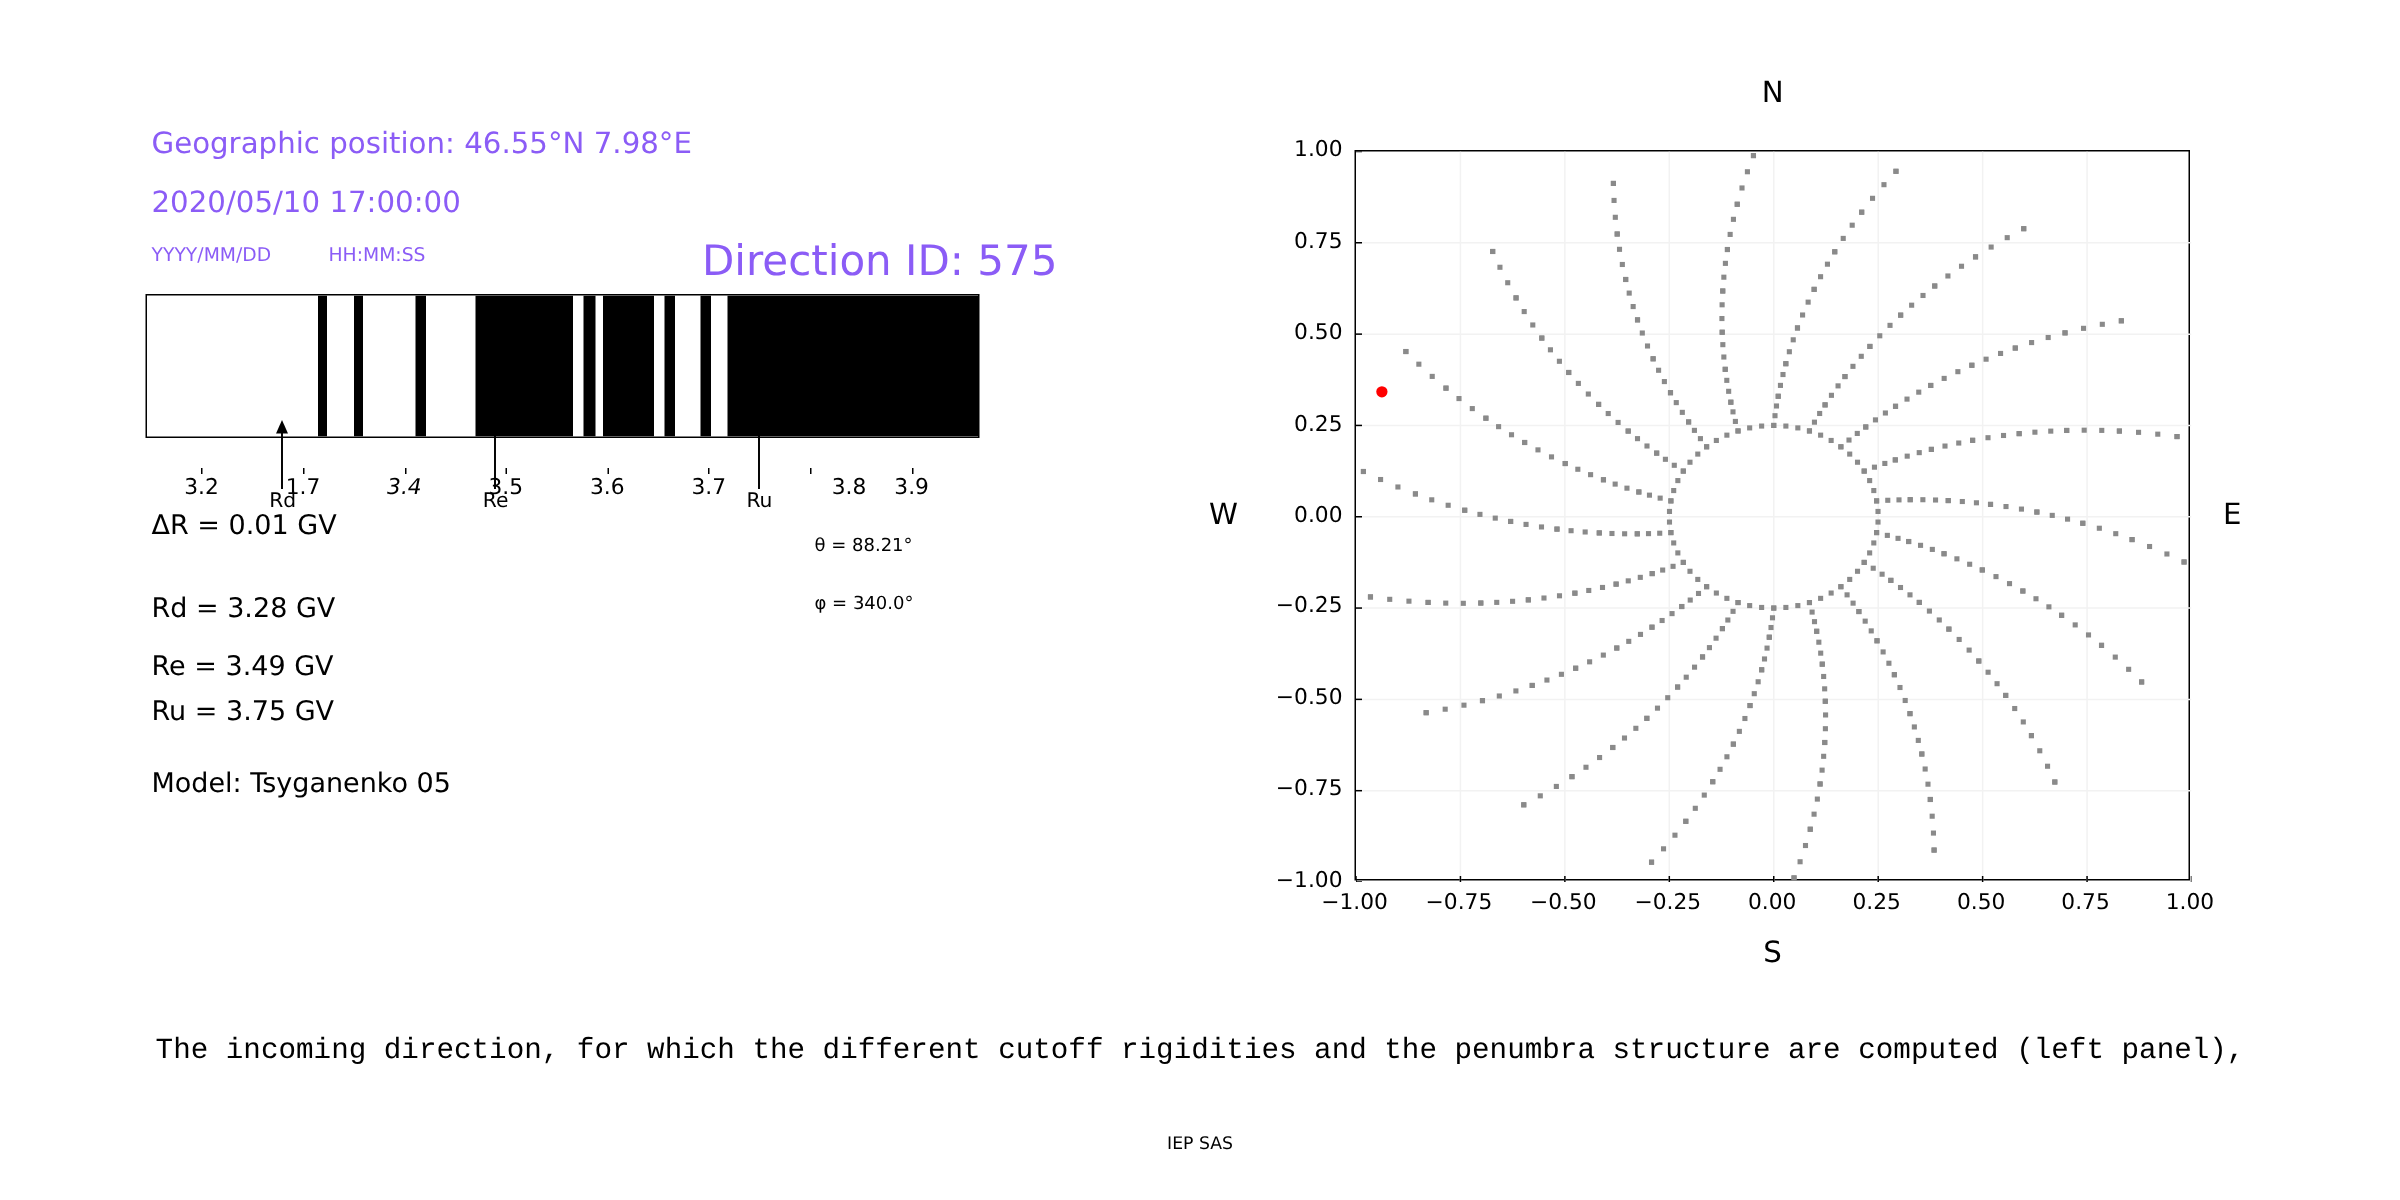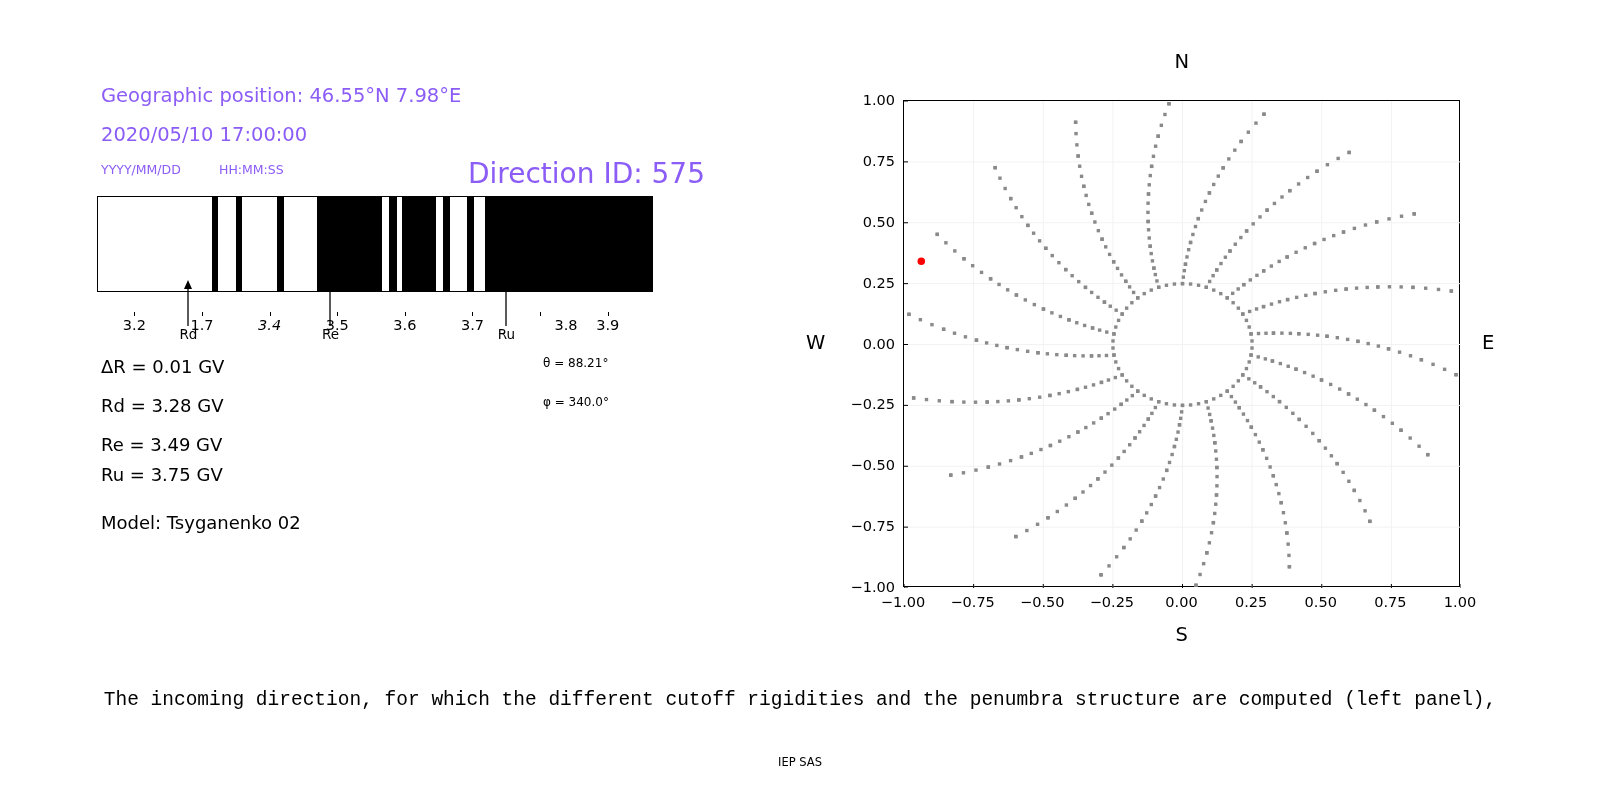--- a/index.html
+++ b/index.html
@@ -219,25 +219,25 @@
       </div>
       <div class="marker-group" style="left: 409.307px;">
         <svg class="marker-arrow" viewBox="0 0 14 46">
           <line x1="7" y1="46" x2="7" y2="4" stroke="#000" stroke-width="1.3"></line>
           <polygon points="7,0 3,9 11,9" fill="#000"></polygon>
         </svg>
         <div class="marker-label">Ru</div>
       </div>
     </div>
 
-  <div class="stat" style="top:356px">ΔR = 0.01 GV</div>
+  <div class="stat" style="top:340px">ΔR = 0.01 GV</div>
   <div class="stat" style="top:395px">Rd = 3.28 GV</div>
   <div class="stat" style="top:434px">Re = 3.49 GV</div>
   <div class="stat" style="top:464px">Ru = 3.75 GV</div>
-  <div class="stat" style="top:512px">Model: Tsyganenko 02</div>
+  <div class="stat" style="top:512px">Model: Tsyganenko 05</div>
 
   <div class="stat-right" style="top:356px">θ = 88.21°</div>
   <div class="stat-right" style="top:395px">φ = 340.0°</div>
 </div>
 
 <div id="right-panel">
   <div id="polar-frame">
     <svg id="polar-svg" width="557" height="487">
         <line x1="69.625" x2="69.625" y1="0" y2="487" stroke="#f2f2f2" stroke-width="1"></line>
         <line x1="139.25" x2="139.25" y1="0" y2="487" stroke="#f2f2f2" stroke-width="1"></line>

